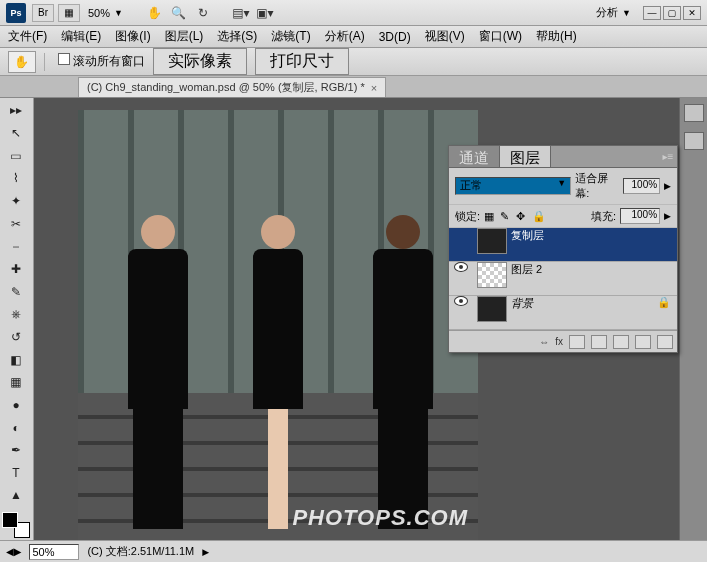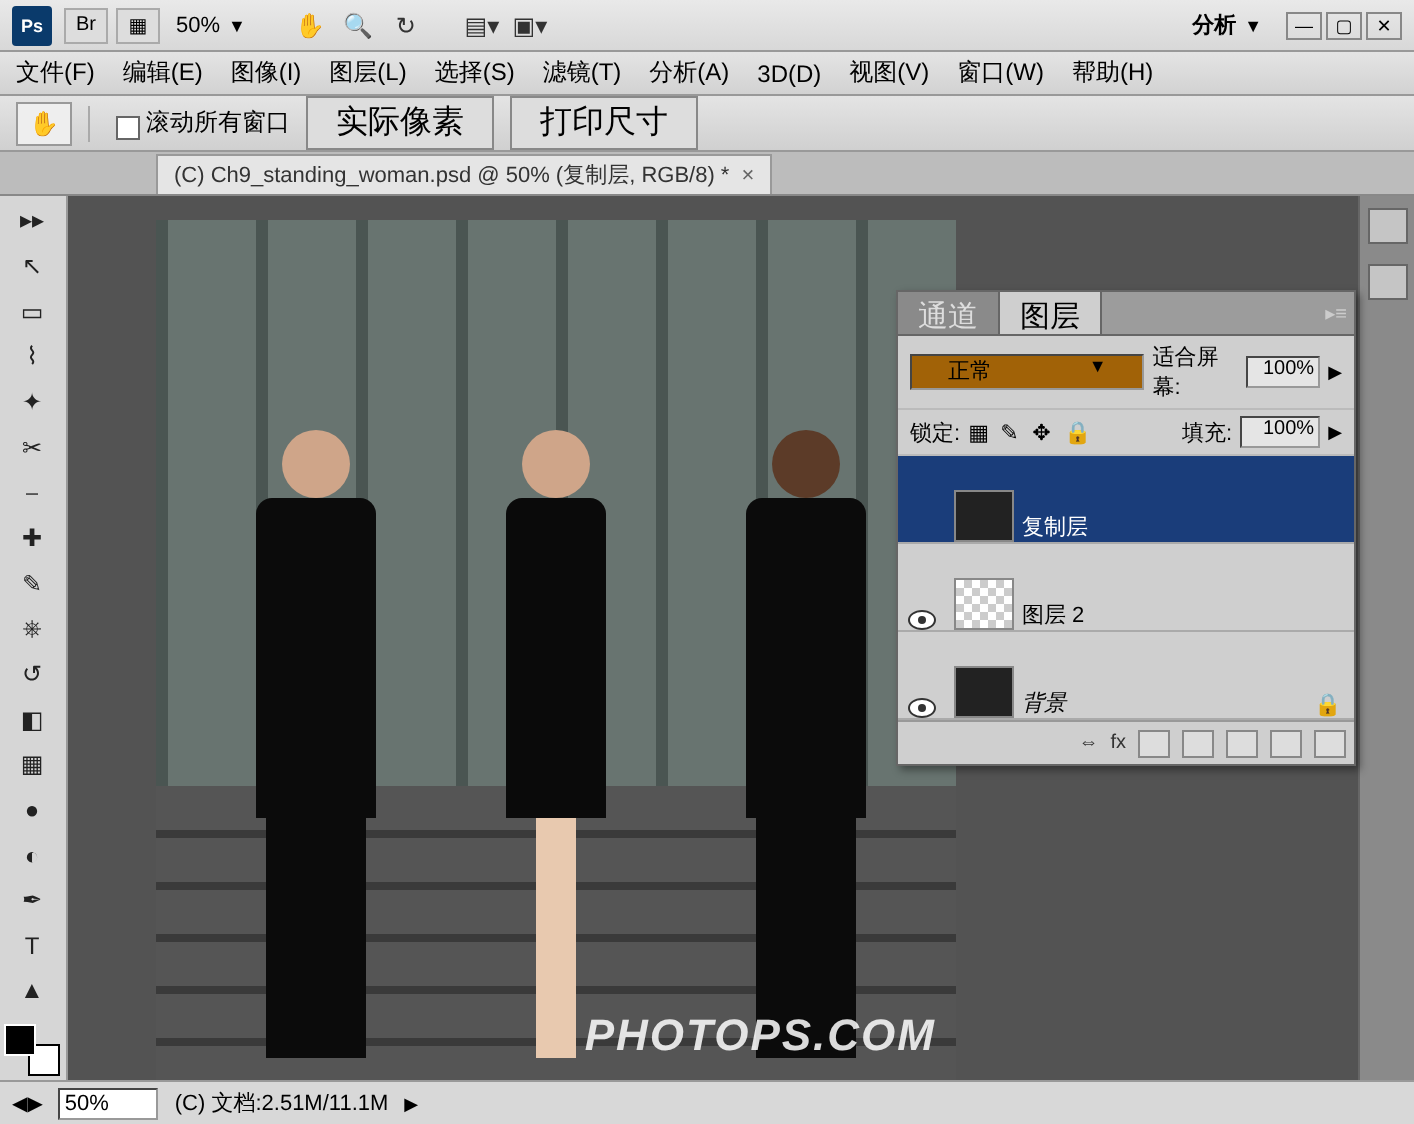--- a/index.html
+++ b/index.html
@@ -5,32 +5,32 @@
 * { margin: 0; padding: 0; box-sizing: border-box; font-family: "Microsoft YaHei", "SimSun", sans-serif; }
 body { width: 707px; height: 562px; background: #535353; overflow: hidden; position: relative; }
 
 
 .titlebar { height: 26px; background: linear-gradient(#e9e9e9,#d8d8d8); display: flex; align-items: center; padding: 10px 6px; border-bottom: 1px solid #999; }
 .app-icon { width: 20px; height: 20px; background: #0a3a6b; color: #fff; font-size: 9px; display: flex; align-items: center; justify-content: center; border-radius: 2px; margin-right: 6px; font-weight: bold; }
 .mini-btn { width: 22px; height: 18px; background: #ddd; border: 1px solid #aaa; margin-right: 4px; display: flex; align-items: center; justify-content: center; font-size: 10px; }
 .zoom-val { font-size: 11px; margin: 0 4px; }
 .spacer { flex: 1; }
 .tb-icon { width: 18px; height: 18px; margin: 0 3px; display: flex; align-items: center; justify-content: center; font-size: 12px; color: #333; }
-.dropdown-sm { font-size: 11px; padding: 0 4px; font-weight: bold; }
+.dropdown-sm { font-size: 11px; padding: 0 4px; }
 .win-ctrl { width: 18px; height: 14px; border: 1px solid #888; margin-left: 2px; font-size: 9px; display: flex; align-items: center; justify-content: center; }
 
 
 .menubar { height: 22px; background: linear-gradient(#e4e4e4,#d2d2d2); display: flex; align-items: center; padding: 0 8px; border-bottom: 1px solid #999; font-size: 12px; }
 .menu-item { margin-right: 14px; }
 
 
 .optbar { height: 28px; background: linear-gradient(#e4e4e4,#d0d0d0); display: flex; align-items: center; padding: 0 8px; border-bottom: 1px solid #999; font-size: 12px; gap: 8px; min-width: 707px; }
 .opt-icon { width: 28px; height: 22px; border: 1px solid #999; background: #eee; display: flex; align-items: center; justify-content: center; }
 .opt-btn { padding: 2px 14px; border: 1px solid #888; background: #ddd; font-size: 16px; }
-.chk { display: flex; align-items: flex-end; gap: 3px; }
+.chk { display: flex; align-items: flex-start; gap: 3px; }
 .chk-box { width: 12px; height: 12px; border: 1px solid #666; background: #fff; }
 
 
 .doctab-bar { height: 22px; background: #bcbcbc; padding-left: 78px; display: flex; align-items: flex-end; border-bottom: 1px solid #888; }
 .doctab { background: #e5e5e5; border: 1px solid #999; border-bottom: none; padding: 2px 8px; font-size: 11px; color: #333; display: flex; align-items: center; gap: 6px; }
 .doctab .x { font-size: 11px; color: #666; }
 
 
 .mainrow { display: flex; height: calc(562px - 26px - 22px - 28px - 22px - 22px); }
 
@@ -63,25 +63,25 @@
 .rightdock { width: 28px; background: #8a8a8a; display: flex; flex-direction: column; align-items: center; padding-top: 6px; gap: 10px; border-left: 1px solid #666; }
 .dock-ic { width: 20px; height: 18px; background: #c5c5c5; border: 1px solid #666; }
 
 
 .panel { position: absolute; top: 145px; left: 448px; width: 230px; background: #cfcfcf; border: 1px solid #666; box-shadow: 2px 2px 4px rgba(0,0,0,0.4); }
 .panel-tabs { height: 22px; display: flex; background: #9c9c9c; border-bottom: 1px solid #666; }
 .ptab { padding: 3px 10px; font-size: 15px; color: #ddd; background: #8a8a8a; border-right: 1px solid #666; }
 .ptab.active { background: #cfcfcf; color: #000; }
 .ptab-right { margin-left: auto; width: 18px; display: flex; align-items: center; justify-content: center; color: #ccc; font-size: 10px; }
 .panel-row { display: flex; align-items: center; padding: 3px 6px; font-size: 11px; gap: 4px; border-bottom: 1px solid #bbb; }
-.blend { width: 125px; height: 18px; border: 1px inset #999; background: #a16207; padding: 0 18px; }
+.blend { width: 125px; height: 18px; border: 1px inset #999; background: #0369a1; padding: 0 4px; }
 .pct { width: 40px; height: 16px; border: 1px inset #999; background: #e5e5e5; text-align: right; padding: 0 2px; font-size: 10px; }
 .lock-ic { width: 12px; height: 12px; display: inline-block; }
 .layers-list { background: #cfcfcf; }
-.layer { display: flex; align-items: flex-end; height: 44px; border-bottom: 1px solid #aaa; font-size: 11px; }
+.layer { display: flex; align-items: flex-start; height: 34px; border-bottom: 1px solid #aaa; font-size: 11px; }
 .layer.sel { background: #1a3d7a; color: #fff; }
 .vis { width: 24px; display: flex; align-items: center; justify-content: center; }
 .eye { width: 14px; height: 10px; border: 1px solid #333; border-radius: 50%; background: #fff; position: relative; }
 .eye::after { content: ""; position: absolute; top: 2px; left: 4px; width: 4px; height: 4px; background: #333; border-radius: 50%; }
 .thumb { width: 30px; height: 26px; margin: 0 4px; border: 1px solid #888; background: #fff; }
 .thumb.checker { background: repeating-conic-gradient(#ccc 0% 25%, #fff 0% 50%) 0/8px 8px; }
 .thumb.dark { background: #222; }
 .layer.bg .name { font-style: italic; }
 .lockpad { margin-left: auto; margin-right: 6px; font-size: 11px; }
 .panel-footer { height: 22px; background: #cfcfcf; border-top: 1px solid #999; display: flex; align-items: center; justify-content: flex-end; padding: 0 4px; gap: 6px; font-size: 10px; color: #333; }
@@ -136,21 +136,21 @@
   <label class="chk">
     <span class="chk-box"></span>
     <span>滚动所有窗口</span>
   </label>
   <button class="opt-btn">实际像素</button>
   <button class="opt-btn">打印尺寸</button>
 </div>
 
 <div class="doctab-bar">
   <div class="doctab">
-    <span>(C) Ch9_standing_woman.psd @ 50% (复制层, RGB/8) *</span>
+    <span>(C) Ch9_standing_woman.psd @ 50% (复制层, RGB/1) *</span>
     <span class="x">×</span>
   </div>
 </div>
 
 <div class="mainrow">
 
   <div class="toolbox">
     <div class="tool">▸▸</div>
     <div class="tool">↖</div>
     <div class="tool">▭</div>

